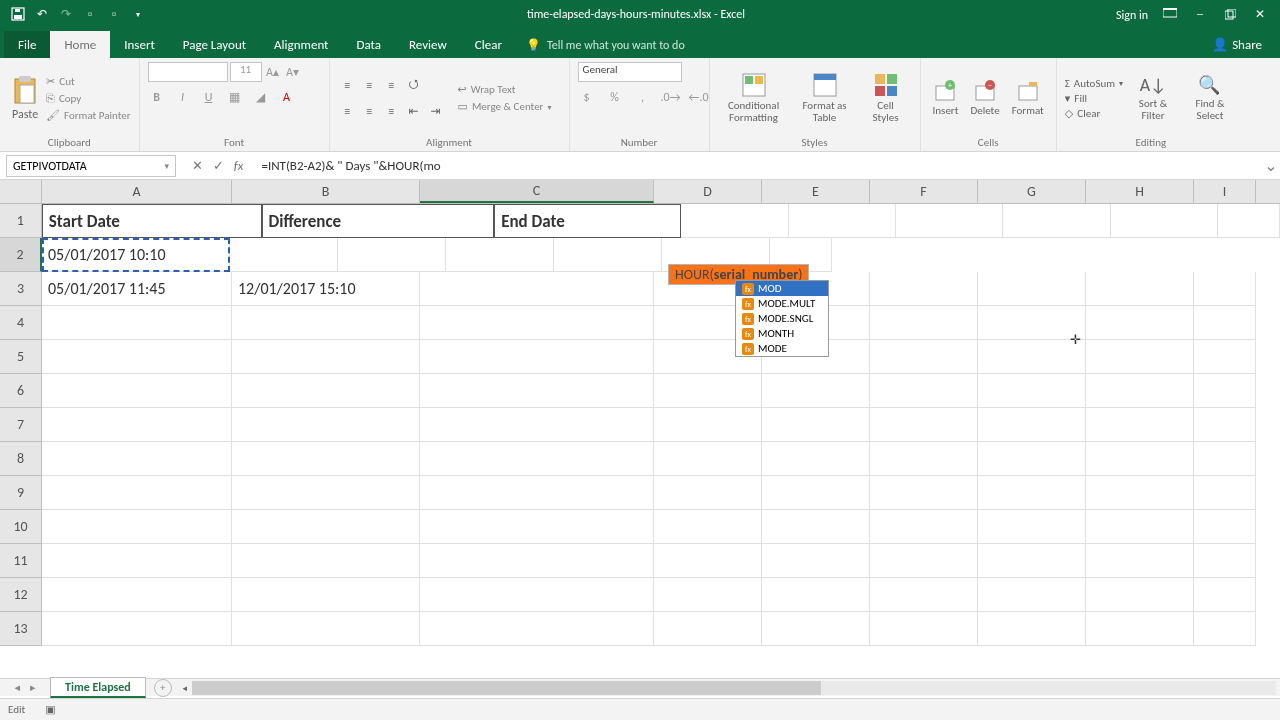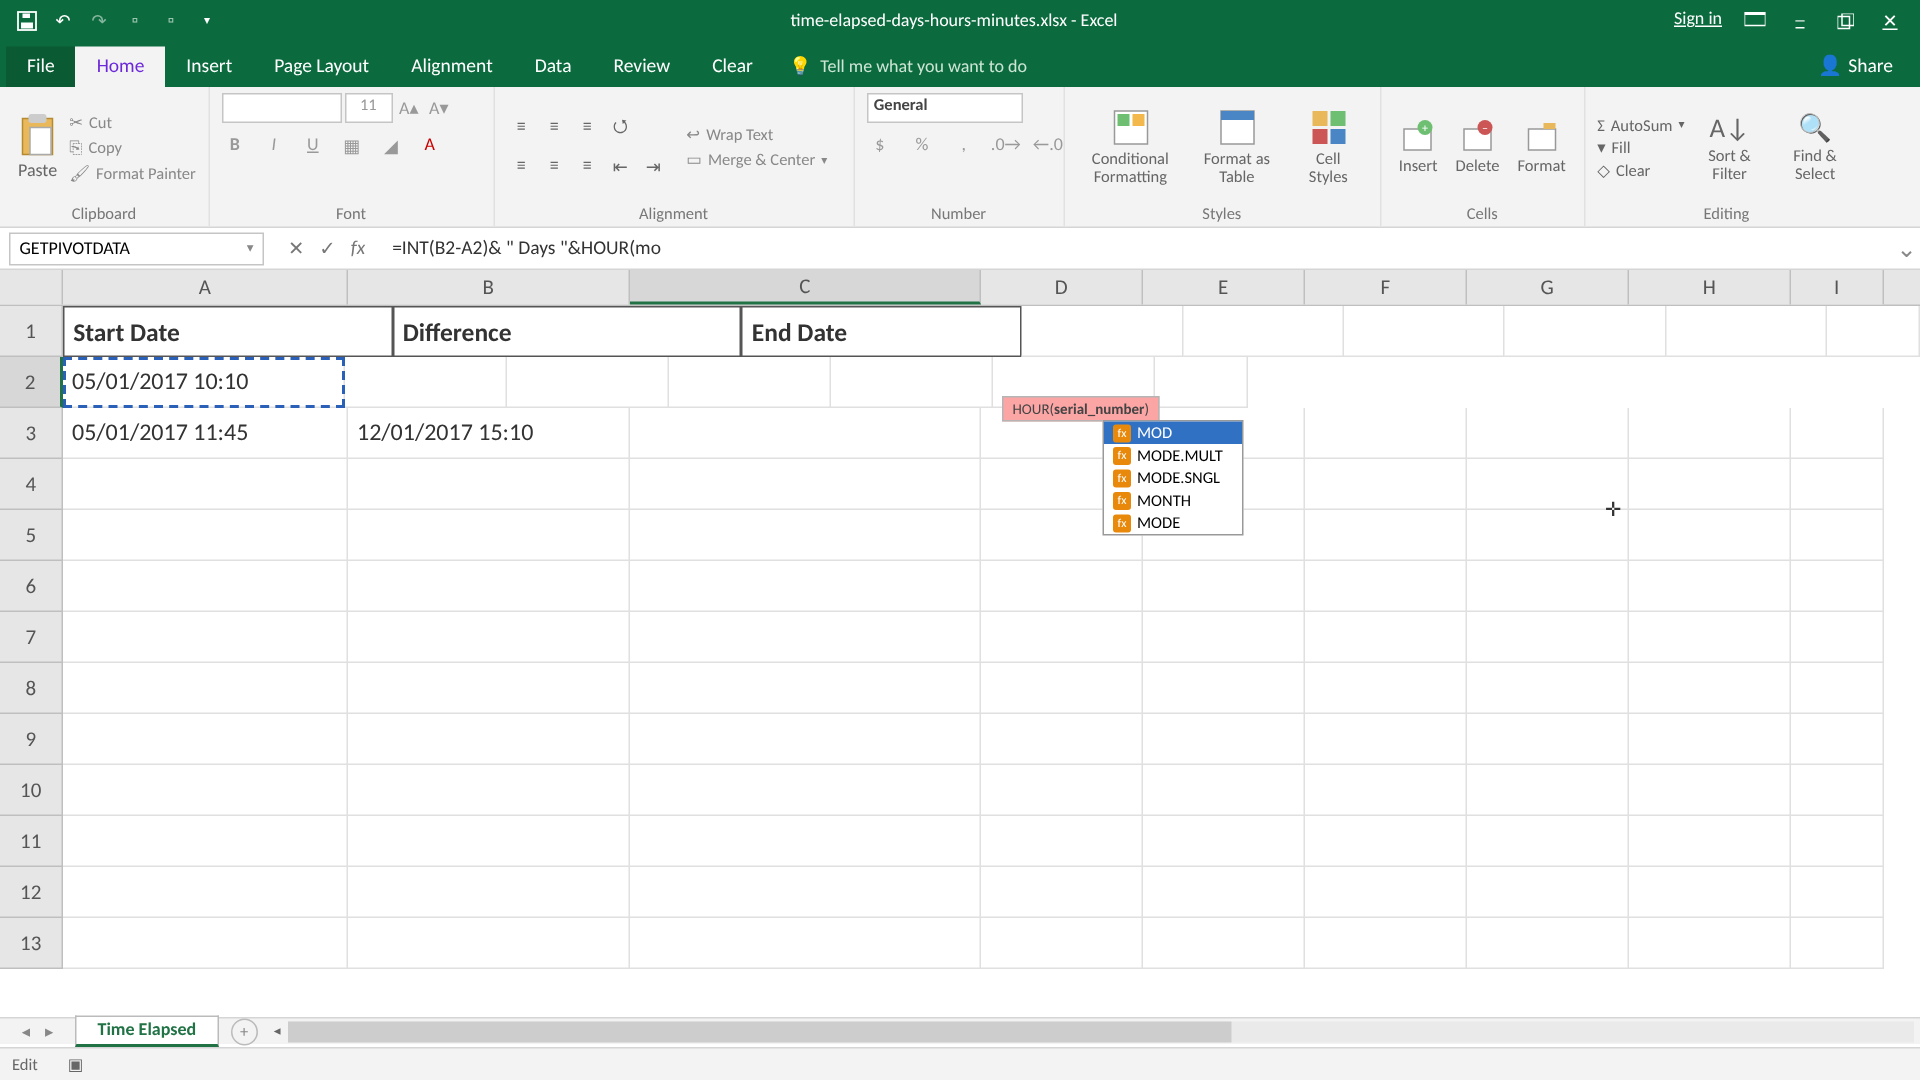--- a/index.html
+++ b/index.html
@@ -3,48 +3,48 @@
 <meta charset="utf-8">
 <style>
 * { margin: 0; padding: 0; box-sizing: border-box; font-family: 'Segoe UI', Calibri, sans-serif; }
 body { background: #fff; overflow: hidden; width: 1280px; height: 720px; }
 
 
 .titlebar { height: 28px; background: #0c6b3e; display: flex; align-items: center; color: #fff; font-size: 12px; }
 .titlebar .qat { display: flex; align-items: center; gap: 8px; padding: 0 10px; }
 .titlebar .qat .icon { width: 16px; height: 16px; display: flex; align-items: center; justify-content: center; font-size: 12px; }
 .titlebar .title { flex: 1; text-align: center; }
-.titlebar .right { display: flex; align-items: flex-start; gap: 14px; padding-right: 12px; text-decoration: underline; }
+.titlebar .right { display: flex; align-items: flex-end; gap: 14px; padding-right: 12px; }
 .win-btn { width: 16px; height: 16px; display: flex; align-items: center; justify-content: center; }
 
 
 .ribbon-tabs { height: 30px; background: #0c6b3e; display: flex; align-items: flex-end; padding: 0 4px; color: #fff; font-size: 13px; }
 .ribbon-tabs .tab { padding: 6px 14px; cursor: pointer; }
 .ribbon-tabs .tab.file { background: #0a5a34; }
-.ribbon-tabs .tab.active { background: #f3f3f3; color: #6d28d9; }
+.ribbon-tabs .tab.active { background: #f3f3f3; color: #737373; }
 .ribbon-tabs .tell-me { display: flex; align-items: center; gap: 6px; color: #cde5d5; font-size: 12px; padding: 6px 10px; }
 .ribbon-tabs .spacer { flex: 1; }
 .ribbon-tabs .share { padding: 6px 14px; display: flex; align-items: center; gap: 4px; }
 
 
 .ribbon { height: 94px; background: #f3f3f3; border-bottom: 1px solid #d5d5d5; display: flex; font-size: 12px; color: #666; }
 .group { border-right: 1px solid #e1e1e1; padding: 4px 8px 2px; display: flex; flex-direction: column; }
 .group .body { flex: 1; display: flex; align-items: center; gap: 4px; }
 .group .label { text-align: center; font-size: 11px; color: #777; padding-top: 2px; }
 .clipboard-left { display: flex; flex-direction: column; align-items: center; gap: 2px; padding: 4px; }
 .clipboard-right { display: flex; flex-direction: column; gap: 4px; font-size: 11px; color: #888; }
 .clipboard-right div { display: flex; align-items: center; gap: 4px; }
 .font-row { display: flex; gap: 2px; align-items: center; }
 .font-combo { width: 80px; height: 20px; border: 1px solid #c5c5c5; background: #fff; font-size: 11px; padding: 0 4px; color: #999; }
 .fsize { width: 32px; height: 20px; border: 1px solid #c5c5c5; background: #fff; font-size: 11px; text-align: center; color: #999; }
 .btn-sm { width: 18px; height: 18px; display: flex; align-items: center; justify-content: center; color: #999; font-size: 12px; }
 .align-btn { width: 20px; height: 20px; display: flex; align-items: center; justify-content: center; }
 .wrap-merge { display: flex; flex-direction: column; gap: 4px; font-size: 11px; color: #888; }
 .wrap-merge div { display: flex; align-items: center; gap: 4px; }
-.num-combo { width: 104px; height: 20px; border: 1px solid #c5c5c5; background: #fff; padding: 0 4px; font-size: 11px; color: #444; font-weight: bold; }
+.num-combo { width: 104px; height: 20px; border: 1px solid #c5c5c5; background: #fff; padding: 0 4px; font-size: 11px; color: #444; }
 .styles-btn { display: flex; flex-direction: column; align-items: center; gap: 2px; font-size: 11px; color: #666; padding: 0 6px; }
 .cells-btn { display: flex; flex-direction: column; align-items: center; gap: 2px; font-size: 11px; color: #666; padding: 0 4px; }
 .edit-col { display: flex; flex-direction: column; gap: 2px; font-size: 11px; color: #666; }
 .edit-col div { display: flex; align-items: center; gap: 4px; }
 .big-btn { display: flex; flex-direction: column; align-items: center; gap: 2px; font-size: 11px; color: #666; padding: 0 6px; }
 
 
 .namebox-row { height: 28px; border-bottom: 1px solid #d5d5d5; display: flex; align-items: center; background: #fff; }
 .namebox { width: 170px; height: 22px; border: 1px solid #c5c5c5; margin: 0 6px; padding: 0 6px; font-size: 12px; display: flex; align-items: center; justify-content: space-between; }
 .fbar-btns { display: flex; gap: 10px; padding: 0 10px; color: #777; font-size: 13px; }
@@ -59,21 +59,21 @@
 .ch.selected { background: #d7d7d7; border-bottom: 2px solid #217346; }
 .row { display: flex; height: 34px; }
 .rh { width: 42px; background: #e6e6e6; border-right: 1px solid #bfbfbf; border-bottom: 1px solid #bfbfbf; display: flex; align-items: center; justify-content: center; font-size: 14px; color: #555; }
 .rh.selected { background: #d7d7d7; border-right: 2px solid #217346; }
 .cell { border-right: 1px solid #e0e0e0; border-bottom: 1px solid #e0e0e0; padding: 0 6px; display: flex; align-items: center; font-size: 16px; color: #333; position: relative; }
 .cell.header { font-weight: bold; font-size: 17px; background: #fff; border: 1px solid #555; }
 .cell.dashed { outline: 2px dashed #d3691f; outline-offset: -2px; }
 .cell.editing { border: 2px solid #217346; background: #fff; overflow: visible; white-space: nowrap; z-index: 3; }
 .fmla-ref { color: #2a60b8; }
 .fmla-str { color: #8b2c2c; }
-.hint-tip { position: absolute; background: #fca5a5; border: 1px solid #b5b5b5; font-size: 10px; padding: 1px 6px; color: #444; z-index: 5; }
+.hint-tip { position: absolute; background: #f97316; border: 1px solid #b5b5b5; font-size: 14px; padding: 1px 6px; color: #444; z-index: 5; }
 .auto-list { position: absolute; background: #fff; border: 1px solid #999; font-size: 11px; z-index: 6; }
 .auto-list .item { display: flex; align-items: center; gap: 4px; padding: 1px 6px; }
 .auto-list .item.sel { background: #3171c4; color: #fff; }
 .auto-list .desc { position: absolute; left: 100%; top: 0; white-space: nowrap; background: #fdfde8; border: 1px solid #b5b5b5; padding: 1px 6px; color: #444; }
 .fx-ic { width: 12px; height: 12px; background: #e8890c; border-radius: 2px; font-size: 8px; color: #fff; display: inline-flex; align-items: center; justify-content: center; }
 .cursor-plus { position: absolute; font-size: 13px; color: #333; z-index: 4; }
 
 
 .hscroll-area { position: absolute; bottom: 24px; left: 0; right: 0; height: 18px; display: flex; align-items: center; border-top: 1px solid #d5d5d5; background: #f3f3f3; }
 .sheet-nav { width: 50px; display: flex; align-items: center; justify-content: center; gap: 10px; color: #888; font-size: 11px; }

